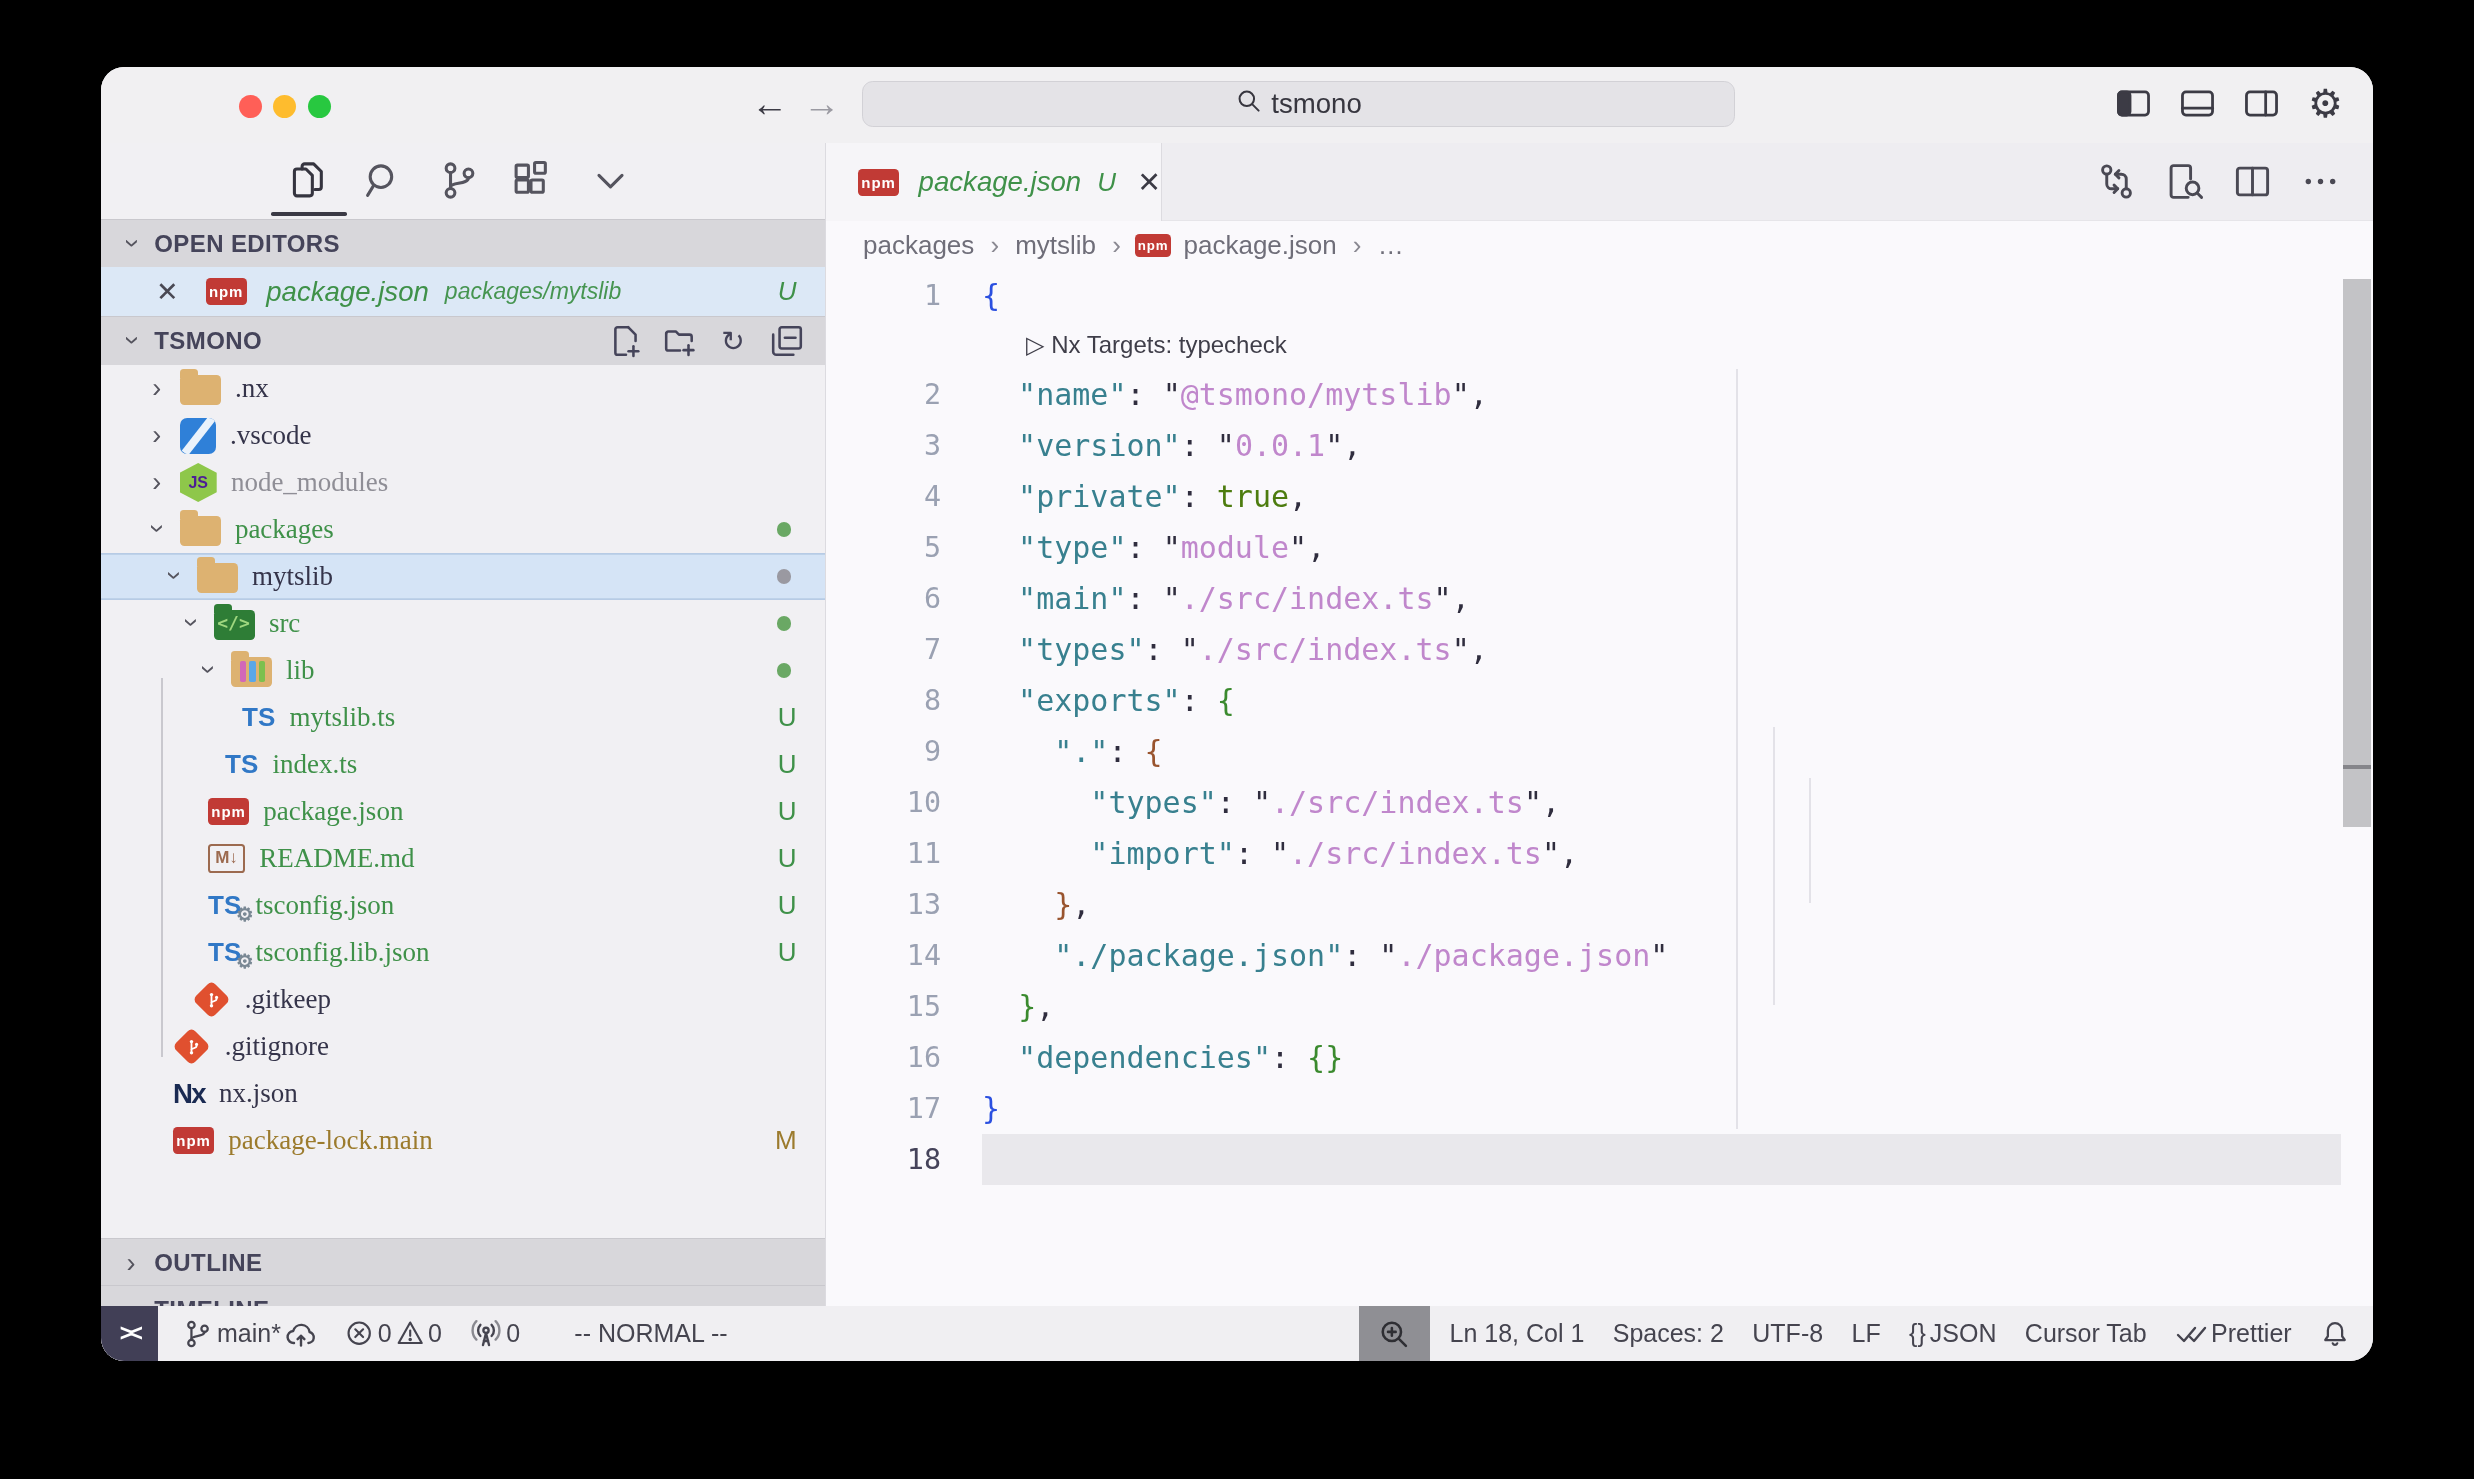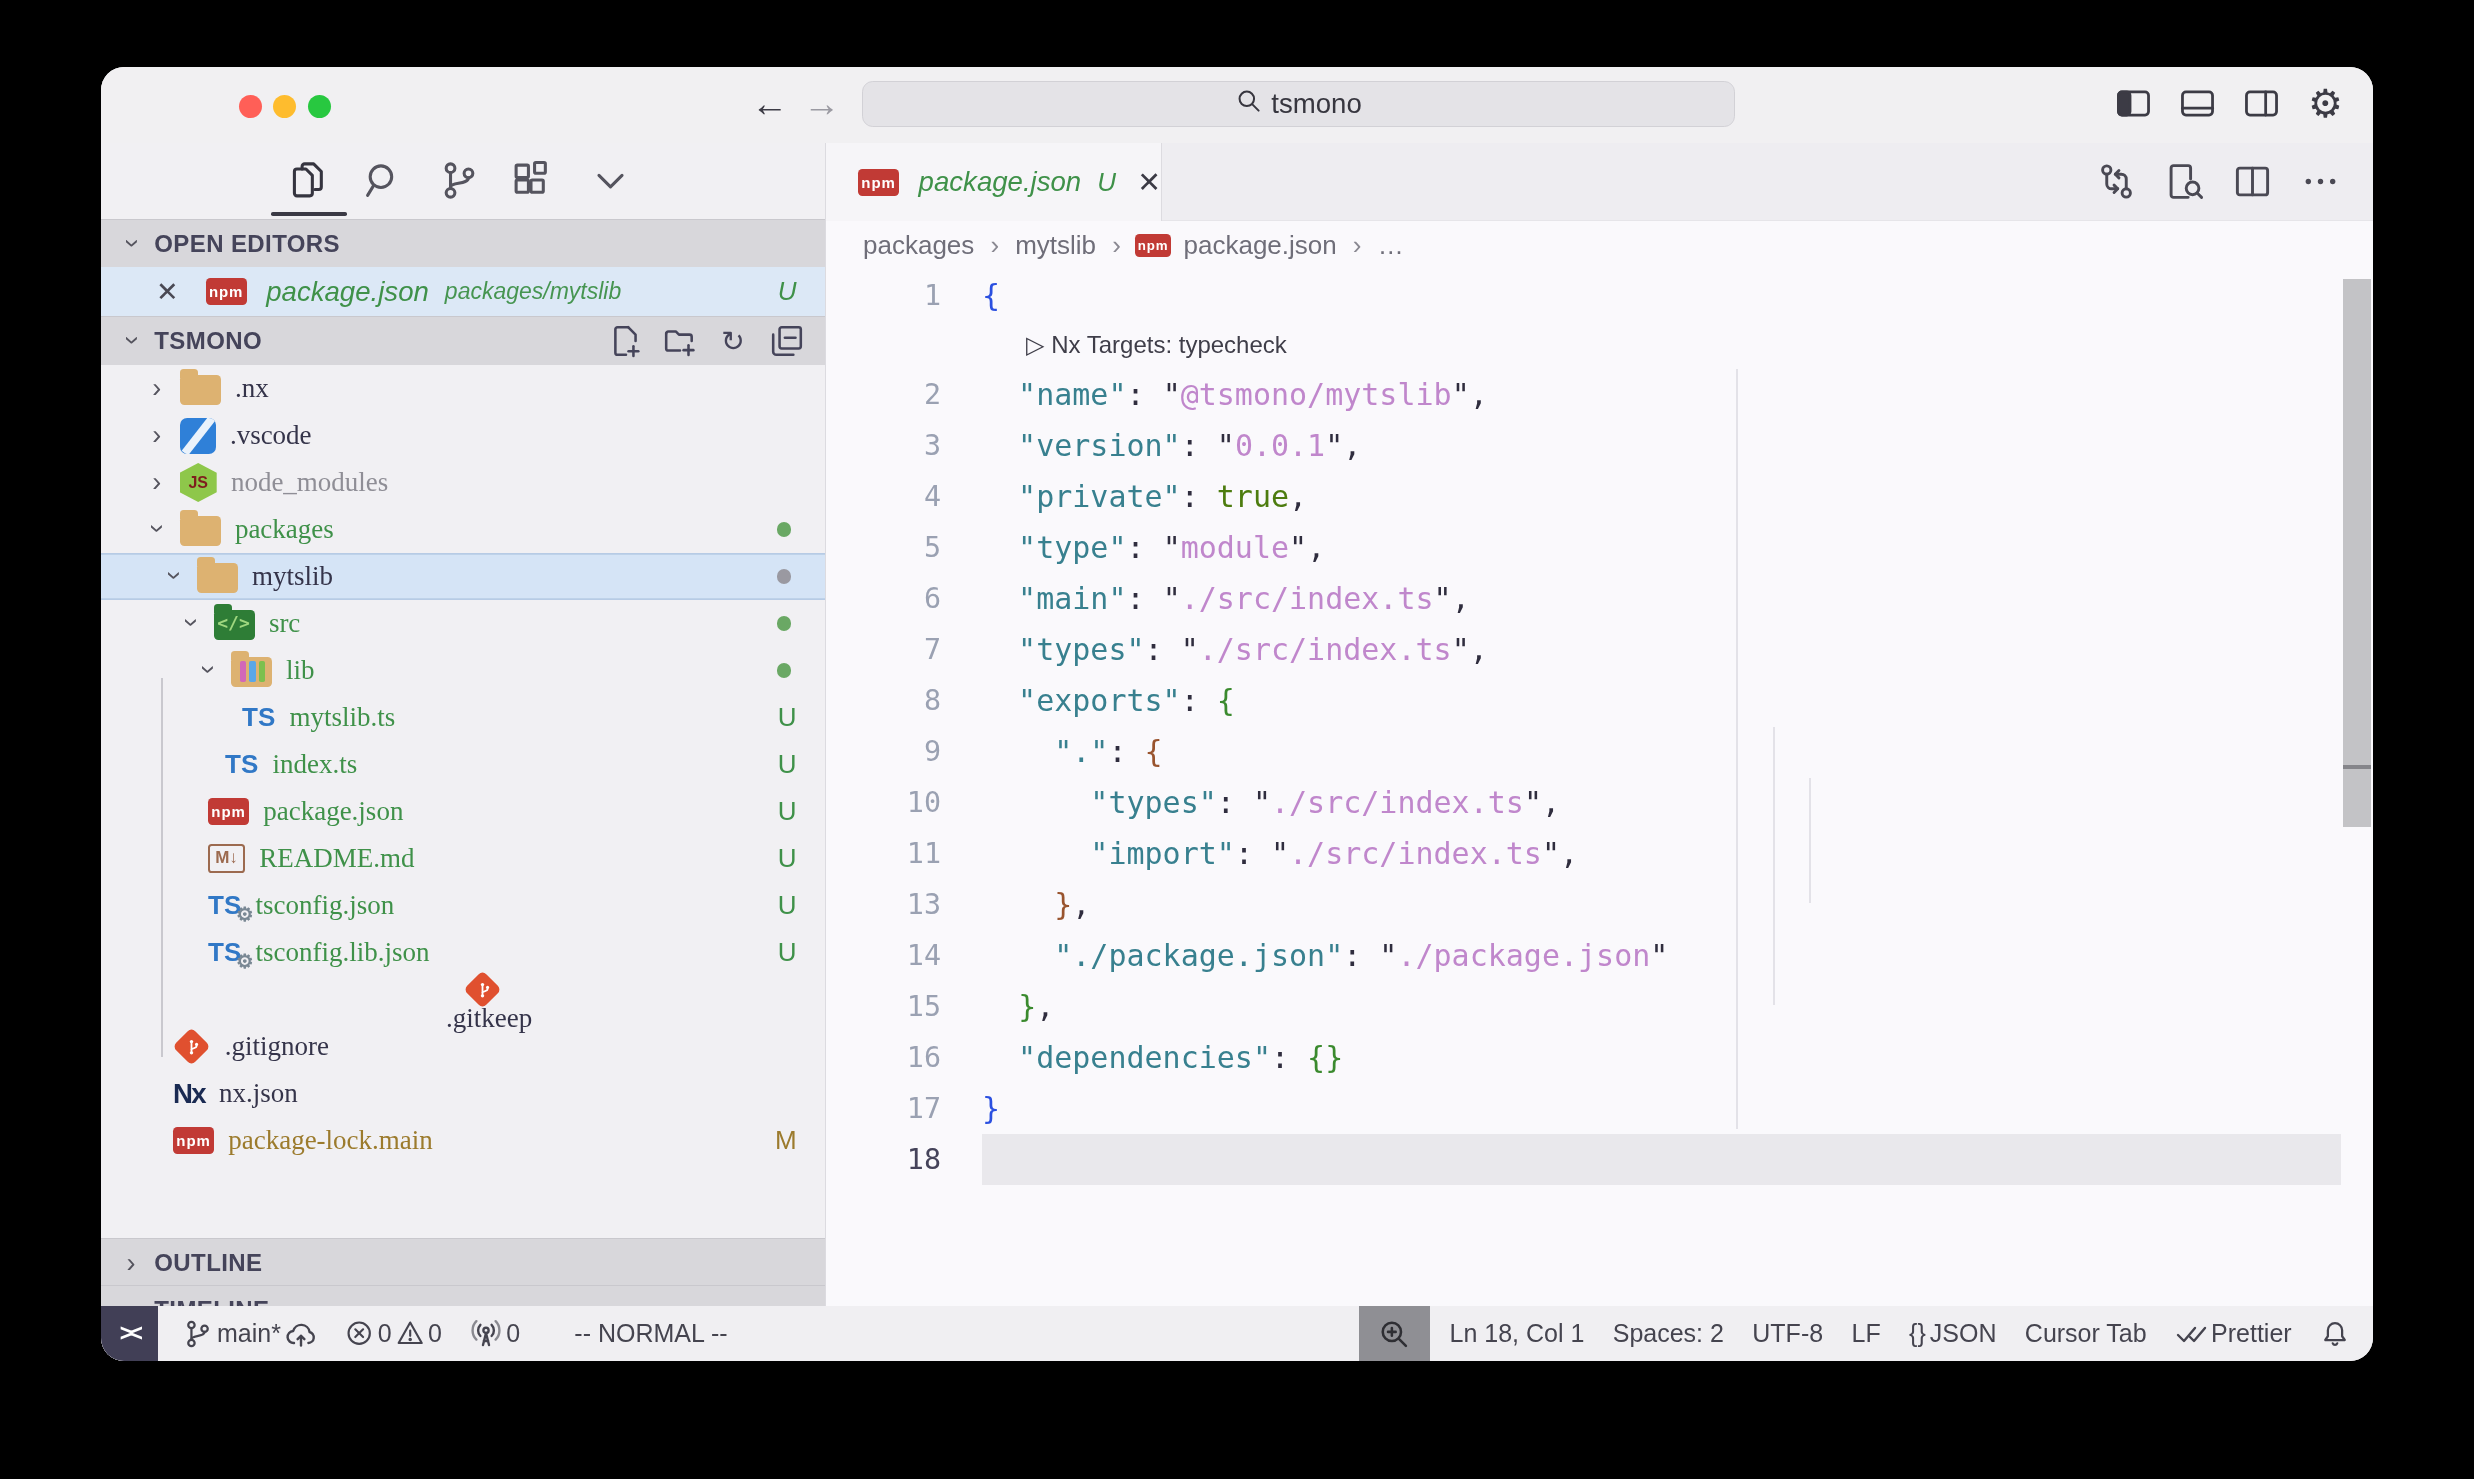--- a/index.html
+++ b/index.html
@@ -56,21 +56,21 @@
   
   .fold{position:relative;width:41px;height:30px;border-radius:4.4px;background:#ddb271;flex:none;margin-top:3.6px;}
   .fold::before{content:"";position:absolute;left:0;top:-6.2px;width:18px;height:9px;border-radius:3.6px 3.6px 0 0;background:inherit;}
   .fold.green{background:#2e7d36;}
   .fold .code-mark{position:absolute;left:3.6px;top:1.8px;font-size:18px;font-weight:bold;color:#9fd77f;font-family:"DejaVu Sans Mono",monospace;}
   .fold .books{position:absolute;left:9px;top:3.6px;display:flex;gap:3.6px;}
   .fold .books i{display:block;width:6.2px;height:21.3px;border-radius:1.8px;}
   .ic-vscode{position:relative;width:36px;height:36px;border-radius:7.1px;background:#2f80d8;overflow:hidden;flex:none;}
   .ic-vscode::after{content:"";position:absolute;left:15px;top:-5.3px;width:8px;height:46px;background:#eaf2fb;transform:rotate(38deg);}
   .ic-node{width:37px;height:39px;background:#8ec74a;clip-path:polygon(50% 0,100% 25%,100% 75%,50% 100%,0 75%,0 25%);
-    display:flex;align-items:center;justify-content:center;color:#7f1d1d;font-weight:bold;font-size:16px;flex:none;}
+    display:flex;align-items:center;justify-content:center;color:#4c1d95;font-weight:bold;font-size:16px;flex:none;}
   .ic-ts{color:#3178c6;font-weight:bold;font-size:26px;flex:none;font-family:"Liberation Sans",sans-serif;position:relative;}
   .ic-ts .gear{position:absolute;right:-12.4px;bottom:-5.3px;font-size:19.6px;color:#7a8894;}
   .ic-md{width:37px;height:28.4px;border:2.7px solid #9c6a4f;border-radius:3.6px;color:#9c6a4f;font-weight:bold;
     font-size:17px;display:flex;align-items:center;justify-content:center;flex:none;box-sizing:border-box;}
   .ic-git{width:27px;height:27px;background:#e0502f;transform:rotate(45deg);border-radius:5.3px;flex:none;
     display:flex;align-items:center;justify-content:center;margin:0 5.3px;}
   .ic-git svg{transform:rotate(-45deg);}
   .ic-nx{font-weight:bold;font-size:27.6px;color:#1a2a52;flex:none;letter-spacing:-1.8px;}
   
   #tabbar{position:absolute;left:0;top:0;width:100%;height:78px;background:#eeedf1;border-bottom:1.8px solid #e6e5e9;box-sizing:border-box;}
@@ -309,21 +309,21 @@
             <div class="trow" style="padding-left: 107px;">
               <span class="ic-ts">TS<span class="gear">⚙</span></span>
               <span class="label lab-green">tsconfig.json</span>
               <span class="badge U">U</span>
             </div>
             <div class="trow" style="padding-left: 107px;">
               <span class="ic-ts">TS<span class="gear">⚙</span></span>
               <span class="label lab-green">tsconfig.lib.json</span>
               <span class="badge U">U</span>
             </div>
-            <div class="trow" style="padding-left: 38px; flex-direction: column;">
+            <div class="trow" style="padding-left: 92px;">
               <span class="ic-git">
                 <svg width="18" height="18" viewBox="0 0 16 16" style="stroke:#fff;fill:none;stroke-width:1.6;stroke-linecap:round">
                   <circle cx="8" cy="3" r="1.5" fill="#fff" stroke="none"></circle>
                   <circle cx="8" cy="13" r="1.5" fill="#fff" stroke="none"></circle>
                   <circle cx="12.5" cy="5.5" r="1.4" fill="#fff" stroke="none"></circle>
                   <line x1="8" y1="4" x2="8" y2="12"></line>
                   <path d="M12.5 7 C12.5 9.5, 8 8.5, 8 10"></path>
                 </svg>
               </span>
               <span class="label lab-dark">.gitkeep</span>

